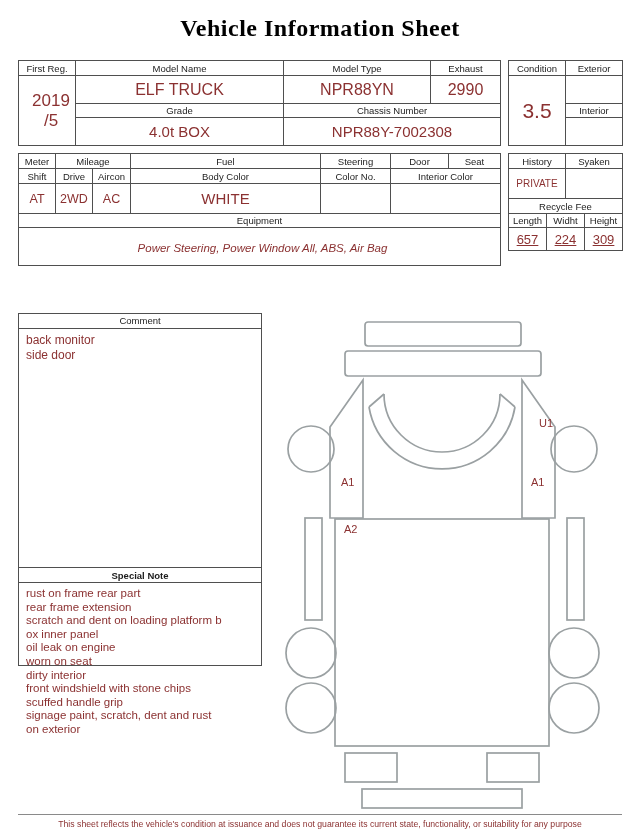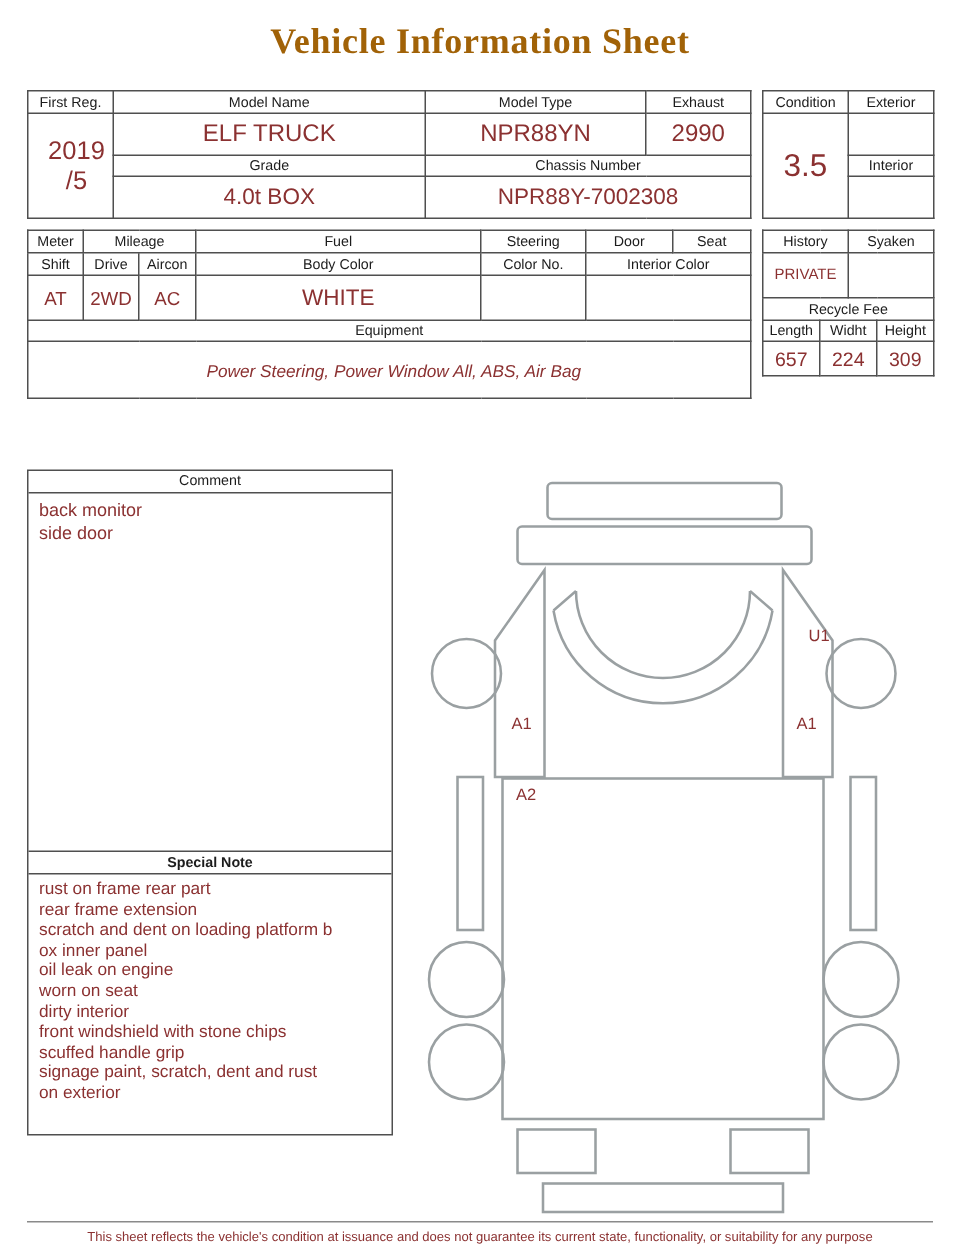--- a/index.html
+++ b/index.html
@@ -1,38 +1,38 @@
 <!DOCTYPE html>
 <html><head>
 <meta charset="utf-8">
 <style>
   * { margin:0; padding:0; box-sizing:border-box; }
   html,body { background:#ffffff; }
   body { width:640px; height:835px; font-family:"Liberation Sans", sans-serif; }
   .page { position:relative; width:640px; height:835px; background:#fff; overflow:hidden; }
   .title { position:absolute; top:15px; left:0; width:100%; text-align:center;
-           font-family:"Liberation Serif", serif; font-weight:bold; font-size:24px; color:#a16207; letter-spacing:.5px; }
+           font-family:"Liberation Serif", serif; font-weight:bold; font-size:24px; color:#000000; letter-spacing:.5px; }
   table.tbl { position:absolute; border-collapse:collapse; table-layout:fixed; }
   .tbl td { border:1px solid #4f4f4f; text-align:center; vertical-align:middle; overflow:hidden; }
   .hd { font-size:9.5px; color:#1c1c1c; }
   .val { color:#8b3131; }
   .s21 { font-size:21px; }
   .s17 { font-size:17px; }
   .s16 { font-size:16px; }
   .s15 { font-size:15px; }
-  .s13 { font-size:13px; }
+  .s13 { font-size:13px;text-decoration:underline; }
   .s12 { font-size:12.5px;margin-left:12px; }
   .s11 { font-size:10.5px; }
   .s10 { font-size:10px; }
   .left { text-align:left; }
   .top  { vertical-align:top; }
   .firstreg { line-height:20px; padding-left:8px; text-align:left; }
   .equip { padding:3px 0 0 6px; font-size:11.5px;font-style:italic; }
   
-  .combox { position:absolute; left:18px; top:313px; width:244px; height:444px;
+  .combox { position:absolute; left:18px; top:313px; width:244px; height:353px;
             border:1px solid #4f4f4f; background:#fff; }
   .box-hd { height:15px; line-height:14px; text-align:center; font-size:9.5px; color:#1c1c1c;
             border-bottom:1px solid #4f4f4f; }
   .box-hd.mid { border-top:1px solid #4f4f4f; height:16px; line-height:15px;font-weight:bold; }
   .comment-body { height:238px; padding:4px 7px; color:#8b3131; font-size:12px; line-height:15px; }
   .note-body { padding:4px 7px; color:#8b3131; font-size:11.5px; line-height:13.6px; }
   .diagram { position:absolute; left:281px; top:315px; }
   .dln { fill:none; stroke:#9aa0a2; stroke-width:1.7; }
   .dlbl { fill:#8b3131; font-family:"Liberation Sans", sans-serif; font-size:11px; }
   .footer { position:absolute; left:18px; top:814px; width:604px; border-top:1px solid #8a8a8a;

